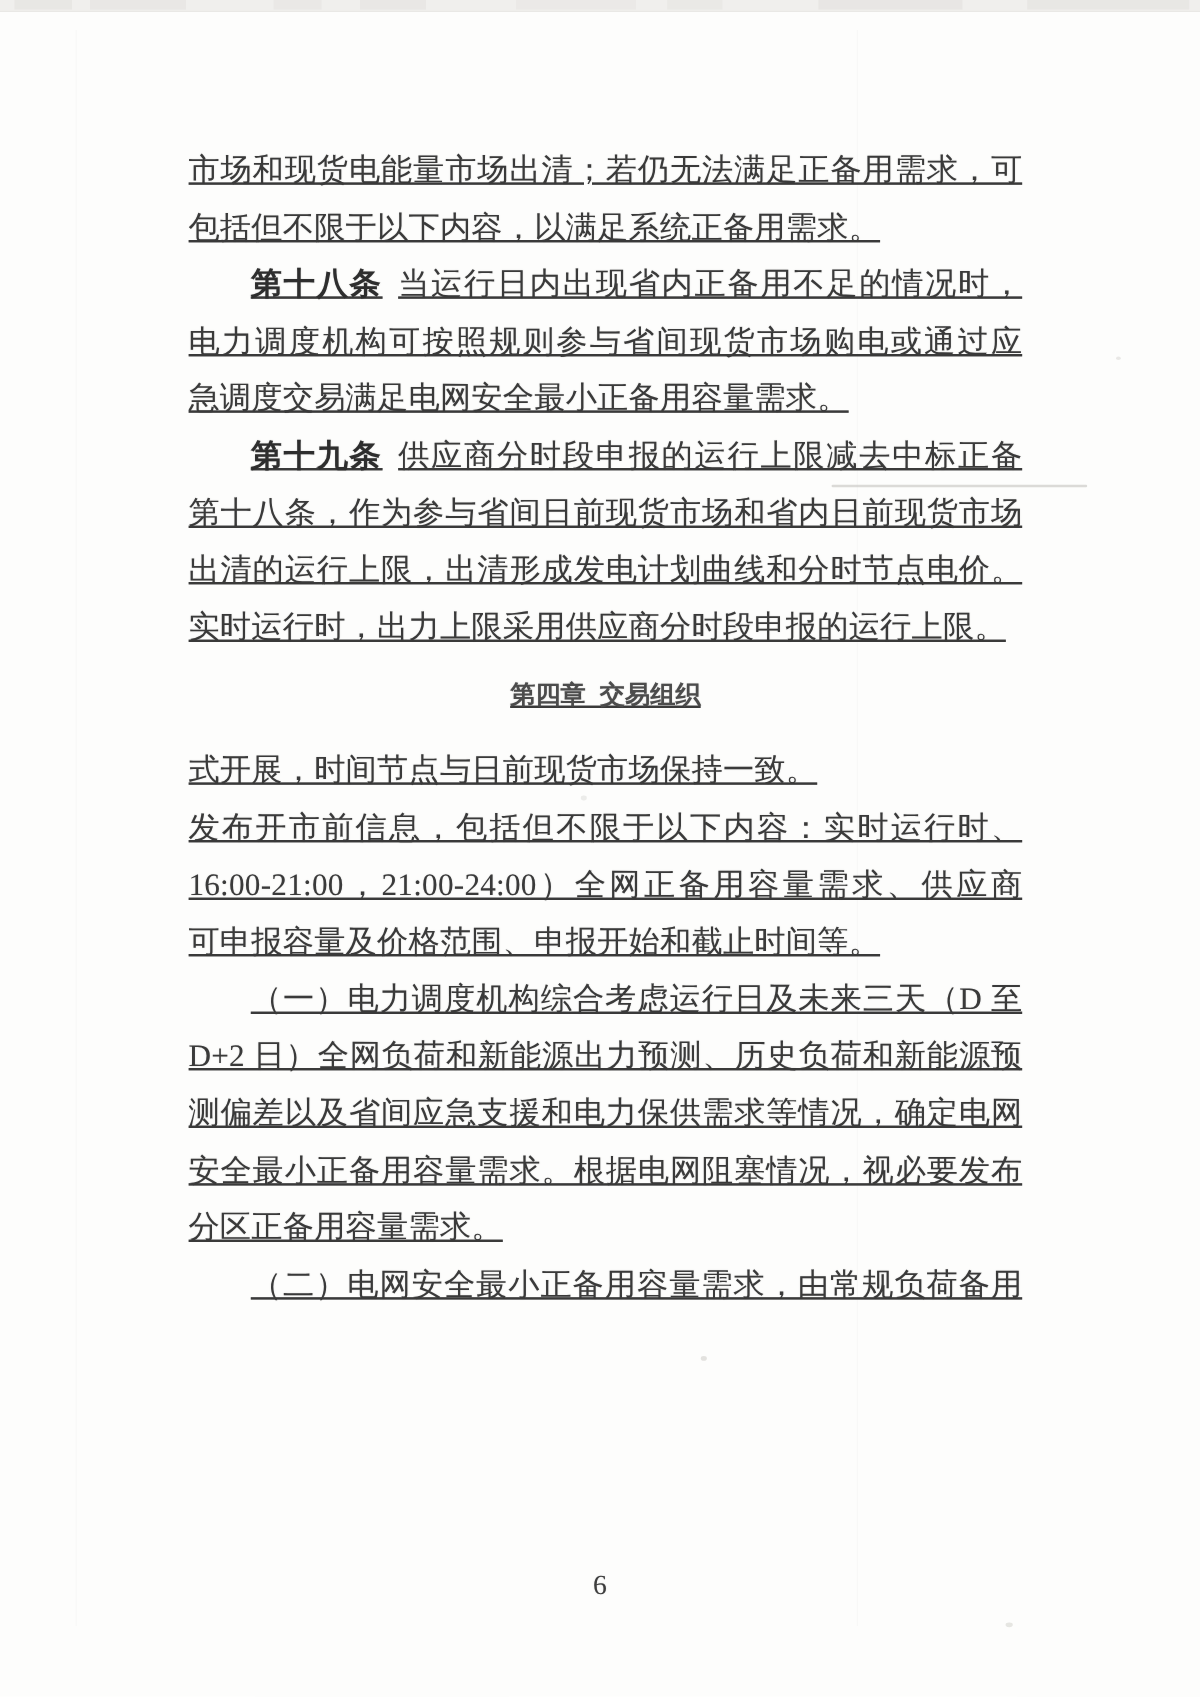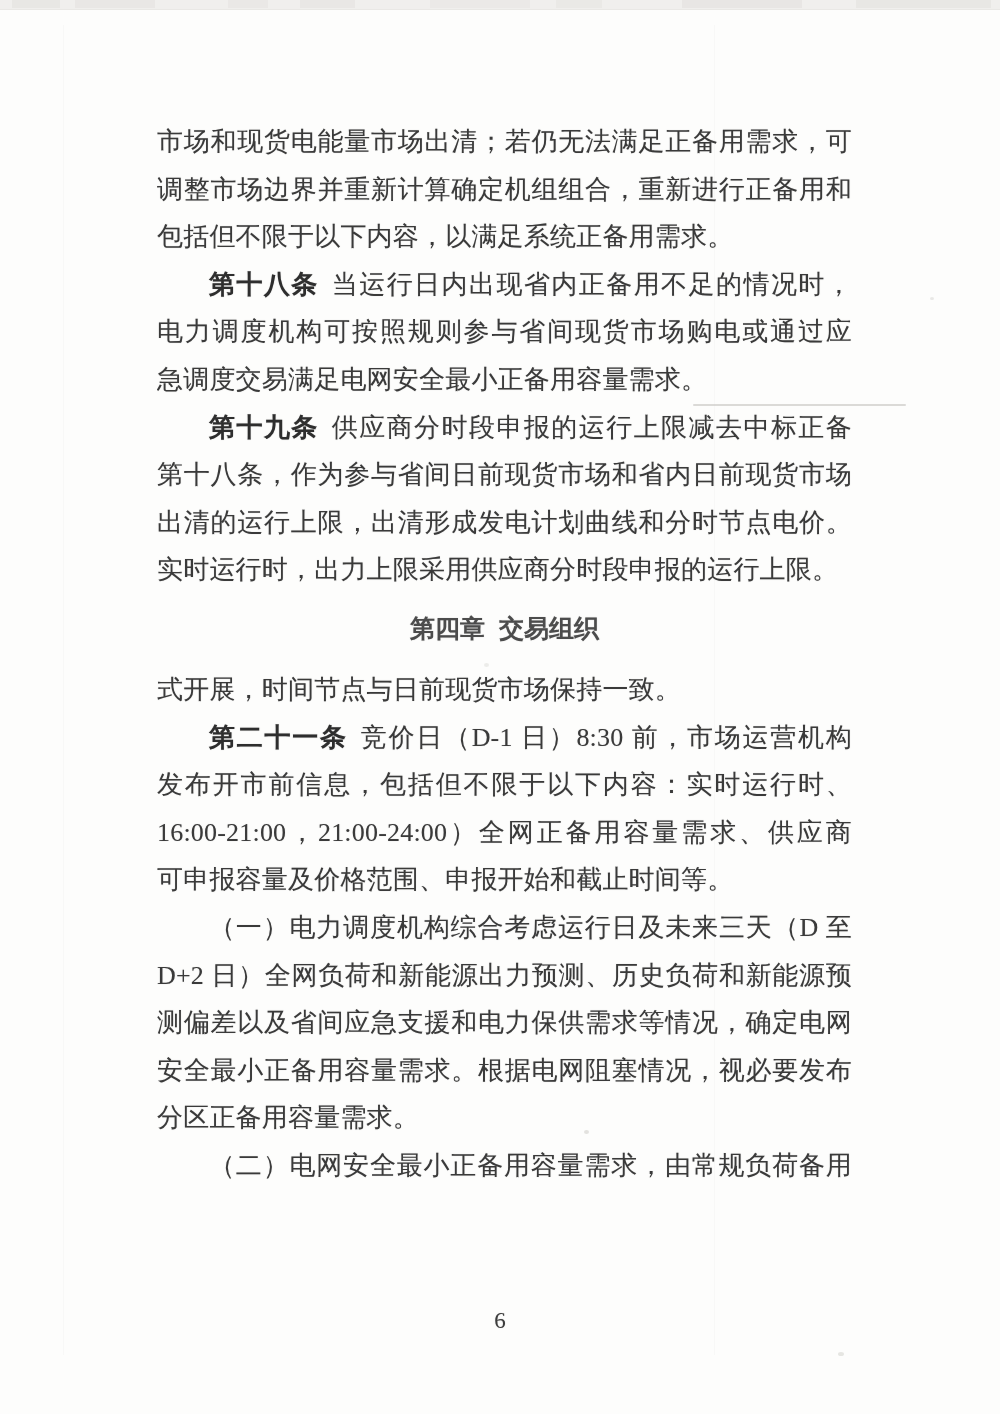--- a/index.html
+++ b/index.html
@@ -36,21 +36,21 @@
     position: absolute; left: 693px; top: 404px; width: 213px; height: 2px;
     background: #cfcecb; opacity: .75; border-radius: 1px;
   }
   .speck { position: absolute; background: #dcdbd7; border-radius: 50%; }
   .s1 { left: 584px; top: 1130px; width: 5px; height: 4px; opacity: .8; }
   .s2 { left: 838px; top: 1352px; width: 6px; height: 4px; opacity: .7; }
   .s3 { left: 930px; top: 297px;  width: 4px; height: 3px; opacity: .6; }
   .s4 { left: 484px; top: 663px;  width: 5px; height: 4px; opacity: .5; }
 
   .content {
-    position: absolute; left: 157px; top: 118px; width: 695px;
+    position: absolute; left: 157px; top: 118px; width: 695px; text-decoration: underline;
   }
   .line {
     font-size: 26px;
     line-height: 47.6px;
     height: 47.6px;
     letter-spacing: 0.2px;
     color: #3a3a3a;
     text-shadow: 0 0 1px rgba(90,90,90,0.35);
     overflow: hidden;
   }
@@ -65,21 +65,21 @@
     font-family: "Liberation Sans", "DejaVu Sans", sans-serif;
     margin-right: 13px;
     text-shadow: 0 0 1px rgba(70,70,70,0.4);
   }
   .chapter {
     margin: 10px 0 14px 0;
     height: 48px;
     line-height: 48px;
     text-align: center;
     font-weight: 700;
-    font-size: 25px;
+    font-size: 21px;
     color: #4c4c4c;
     font-family: "Liberation Sans", "DejaVu Sans", sans-serif;
     white-space: pre;
     text-shadow: 0 0 1px rgba(90,90,90,0.4);
   }
   .pageno {
     position: absolute; left: 0; top: 1306px; width: 1000px;
     text-align: center;
     font-size: 23px;
     line-height: 30px;
@@ -107,37 +107,35 @@
   <div class="vstreak v2"></div>
   <div class="hline"></div>
   <div class="speck s1"></div>
   <div class="speck s2"></div>
   <div class="speck s3"></div>
   <div class="speck s4"></div>
 
   <div class="content">
 
     <div class="line j"><span>市场和现货电能量市场出清；若仍无法满足正备用需求，可</span></div>
-    <div class="line j"><span>调整市场边界并重新计算确定机组组合，重新进行正备用和</span></div>
     <div class="line"><span>包括但不限于以下内容，以满足系统正备用需求。</span></div>
 
     <div class="line j ind"><b class="pfx">第十八条</b><span>当运行日内出现省内正备用不足的情况时，</span></div>
     <div class="line j"><span>电力调度机构可按照规则参与省间现货市场购电或通过应</span></div>
     <div class="line"><span>急调度交易满足电网安全最小正备用容量需求。</span></div>
 
     <div class="line j ind"><b class="pfx">第十九条</b><span>供应商分时段申报的运行上限减去中标正备</span></div>
     <div class="line j"><span>第十八条，作为参与省间日前现货市场和省内日前现货市场</span></div>
     <div class="line j"><span>出清的运行上限，出清形成发电计划曲线和分时节点电价。</span></div>
     <div class="line"><span>实时运行时，出力上限采用供应商分时段申报的运行上限。</span></div>
 
     <div class="chapter">第四章  交易组织</div>
 
     <div class="line"><span>式开展，时间节点与日前现货市场保持一致。</span></div>
 
-    <div class="line j ind"><b class="pfx">第二十一条</b><span>竞价日（D-1 日）8:30 前，市场运营机构</span></div>
     <div class="line j"><span>发布开市前信息，包括但不限于以下内容：实时运行时、</span></div>
     <div class="line j"><span>16:00-21:00，21:00-24:00）全网正备用容量需求、供应商</span></div>
     <div class="line"><span>可申报容量及价格范围、申报开始和截止时间等。</span></div>
 
     <div class="line j ind"><span>（一）电力调度机构综合考虑运行日及未来三天（D 至</span></div>
     <div class="line j"><span>D+2 日）全网负荷和新能源出力预测、历史负荷和新能源预</span></div>
     <div class="line j"><span>测偏差以及省间应急支援和电力保供需求等情况，确定电网</span></div>
     <div class="line j"><span>安全最小正备用容量需求。根据电网阻塞情况，视必要发布</span></div>
     <div class="line"><span>分区正备用容量需求。</span></div>
 

